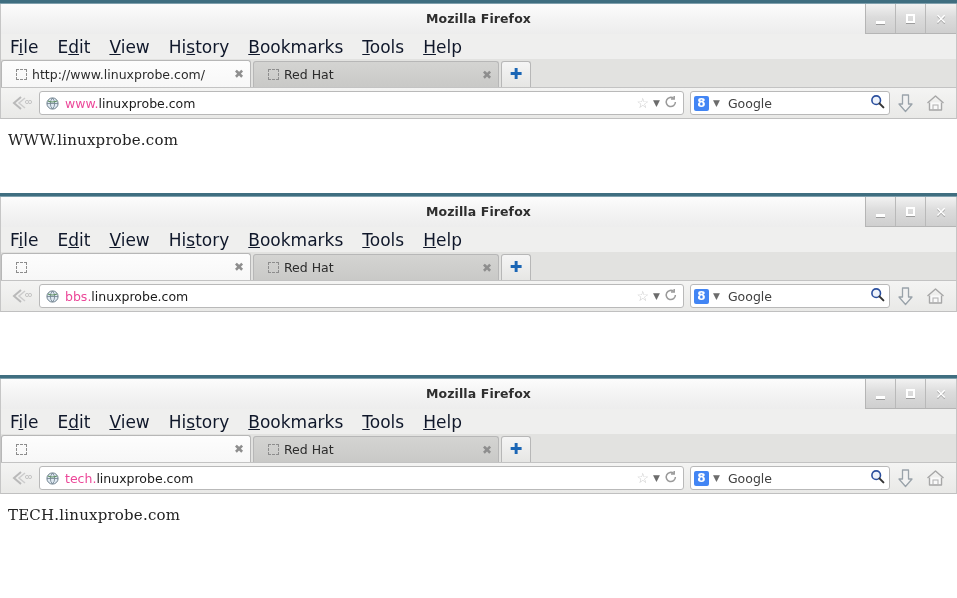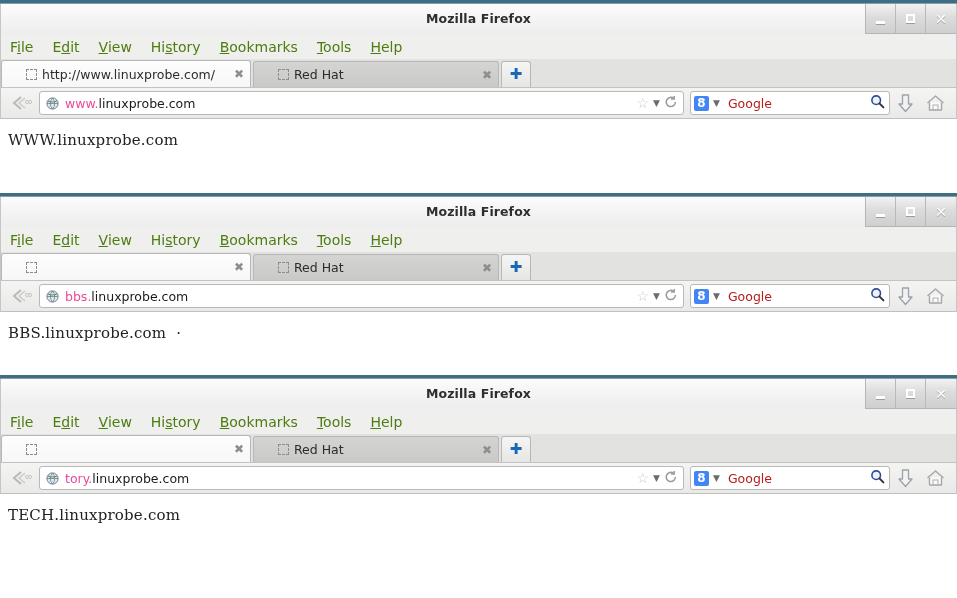--- a/index.html
+++ b/index.html
@@ -97,22 +97,22 @@
     height: 25px;
     background: #efefee;
     border-left: 1px solid #c6c6c6;
     border-right: 1px solid #c6c6c6;
     display: flex;
     align-items: center;
     padding-left: 9px;
     box-sizing: border-box;
   }
   .menu-item {
-    font-size: 14px;
-    color: #4d7c0f;
+    font-size: 17px;
+    color: #0f172a;
     padding: 2px 10px 2px 0;
     margin-right: 9px;
     white-space: nowrap;
     cursor: default;
   }
   .menu-item u { text-decoration: underline; }
 
   
   .tabstrip {
     height: 28px;
@@ -126,21 +126,21 @@
   }
   .tab {
     height: 26px;
     display: flex;
     align-items: center;
     box-sizing: border-box;
     border: 1px solid #b7b7b7;
     border-bottom: none;
     border-top-left-radius: 3px;
     border-top-right-radius: 3px;
-    padding: 0 6px 0 24px;
+    padding: 0 6px 0 14px;
     margin-right: 2px;
     position: relative;
   }
   .tab.active {
     background: linear-gradient(to bottom, #fdfdfd 0%, #f7f7f7 100%);
     height: 27px;
   }
   .tab.inactive {
     background: linear-gradient(to bottom, #d4d4d2 0%, #c9c9c7 100%);
   }
@@ -251,21 +251,21 @@
     color: #ffffff;
     font-size: 12px;
     font-weight: bold;
     line-height: 15px;
     text-align: center;
     font-family: "DejaVu Sans", sans-serif;
     flex: 0 0 auto;
   }
   .search-placeholder {
     font-size: 12.5px;
-    color: #b91c1c;
+    color: #404040;
     margin-left: 8px;
     flex: 1 1 auto;
     white-space: nowrap;
     overflow: hidden;
   }
 
   .toolicon {
     width: 30px; height: 26px;
     display: flex; align-items: center; justify-content: center;
     flex: 0 0 auto;
@@ -489,23 +489,20 @@
       </div>
       <div class="toolicon">
         <svg width="19" height="18" viewBox="0 0 19 18">
           <path d="M1.5 9 L9.5 2 L17.5 9" fill="none" stroke="#a7a7a7" stroke-width="1.4" stroke-linejoin="round"></path>
           <path d="M3.5 8.5 L3.5 16 L15.5 16 L15.5 8.5" fill="#fafafa" stroke="#a7a7a7" stroke-width="1.4" stroke-linejoin="round"></path>
           <rect x="7" y="11" width="5" height="5" fill="none" stroke="#b5b5b5" stroke-width="1.1"></rect>
         </svg>
       </div>
     </div>
 
-    <div class="content" style="height:55px">
-      <div class="content-text">BBS.linuxprobe.com  ·</div>
-    </div>
   </div>
 
   <div class="fx-window" id="win-2" style="top:375px;">
     <div class="win-topline"></div>
 
     <div class="titlebar">
       <div class="title-text">Mozilla Firefox</div>
       <div class="win-buttons">
         <div class="win-btn">
             <div class="btn-min-bar"></div>
@@ -555,21 +552,21 @@
       </div>
 
       <div class="urlbar">
         <span class="globe-icon">
           <svg width="13" height="13" viewBox="0 0 13 13">
             <circle cx="6.5" cy="6.5" r="5.6" fill="#dfe9f2" stroke="#6d7f8c" stroke-width="1"></circle>
             <path d="M1 6.5 h11 M6.5 1 a8 8 0 0 1 0 11 M6.5 1 a8 8 0 0 0 0 11" fill="none" stroke="#6d7f8c" stroke-width="0.8"></path>
             <path d="M2 4 q4 2 9 0" fill="none" stroke="#5d8f5d" stroke-width="1.2"></path>
           </svg>
         </span>
-        <span class="url-text"><span class="dim">tory.</span><span>linuxprobe.com</span></span>
+        <span class="url-text"><span class="dim">tech.</span><span>linuxprobe.com</span></span>
         <span class="url-right">
           <span class="star-icon">☆</span>
           <span class="chev">▼</span>
           <span>
             <svg width="14" height="14" viewBox="0 0 14 14">
               <path d="M11.4 7 a4.6 4.6 0 1 1 -1.6 -3.5" fill="none" stroke="#9a9a9a" stroke-width="1.5"></path>
               <path d="M10.2 0.9 L10.2 4.1 L7 4.1" fill="none" stroke="#9a9a9a" stroke-width="1.5"></path>
             </svg>
           </span>
         </span>

